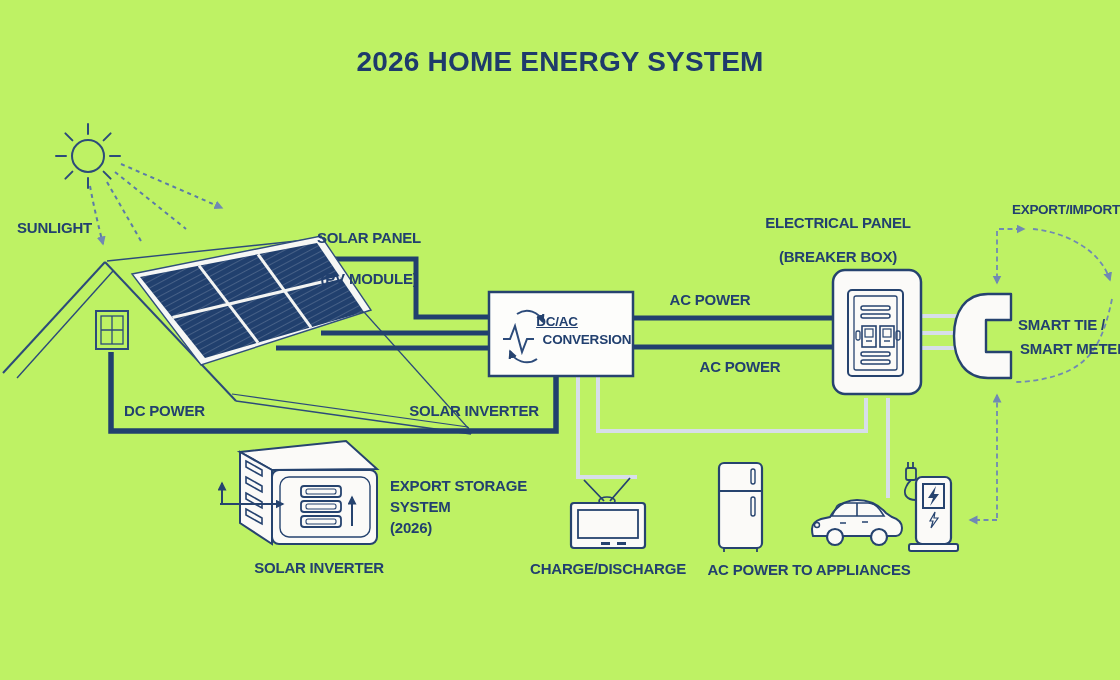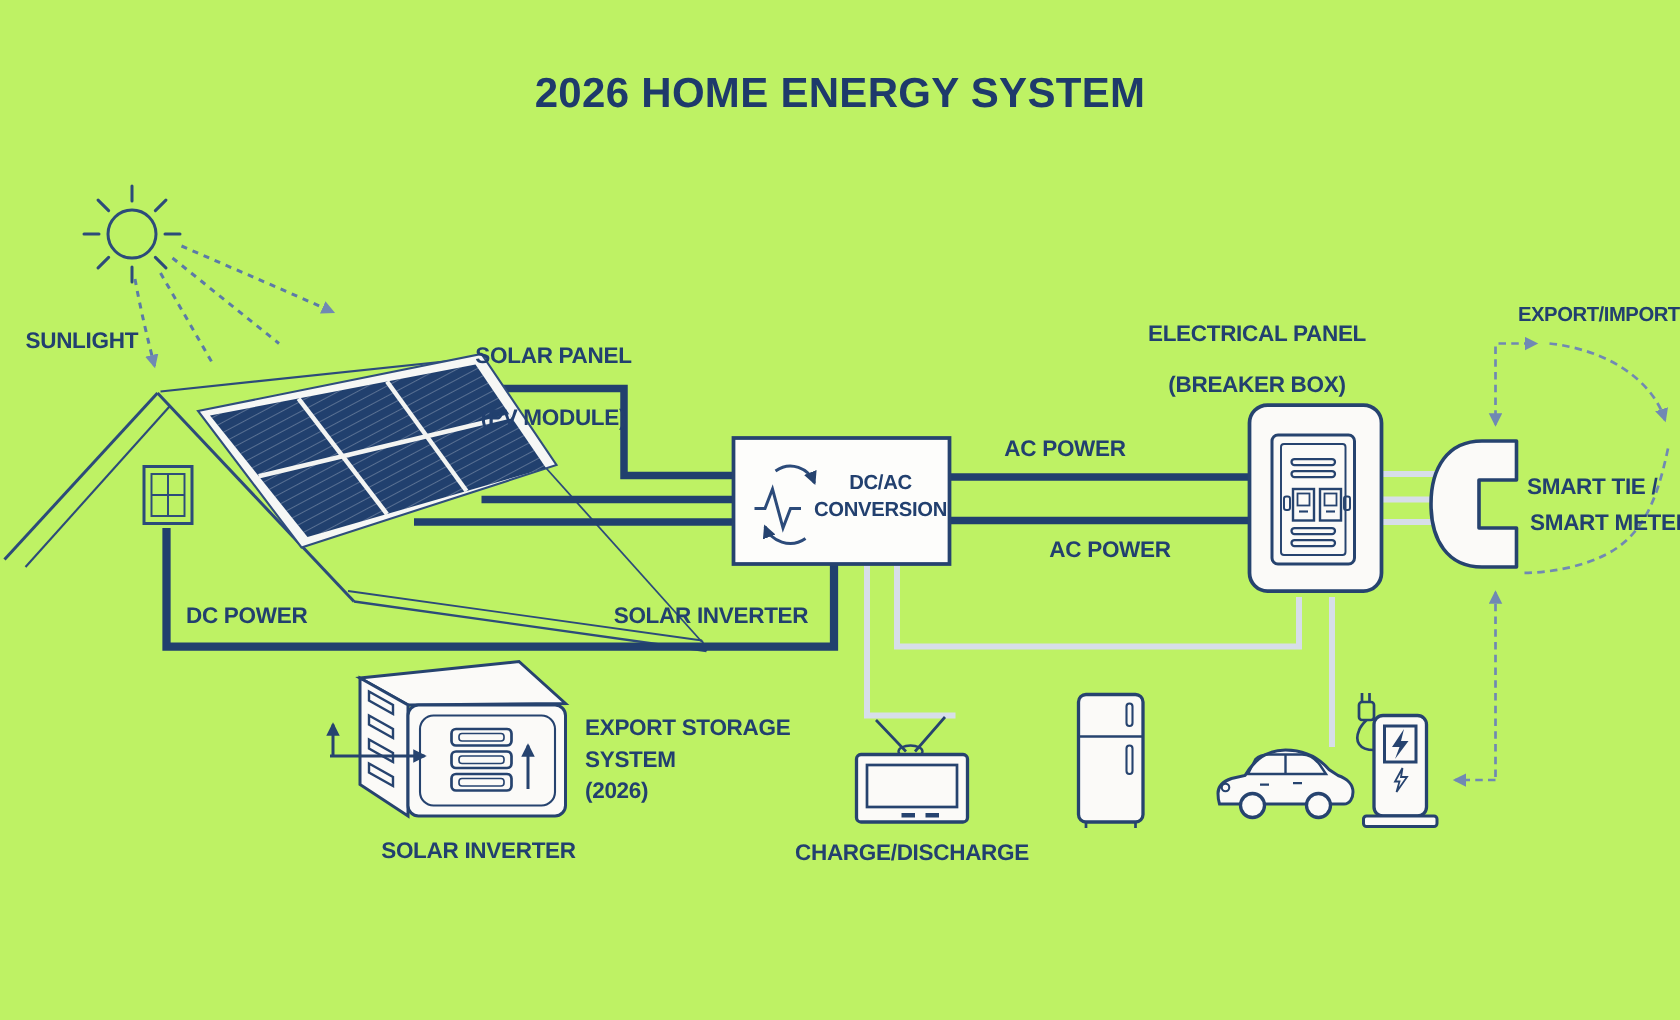--- a/index.html
+++ b/index.html
@@ -197,21 +197,21 @@
 
 <div class="lbl" style="left:17px;top:219px;">SUNLIGHT</div>
 
 <div class="lbl ctr" style="left:299px;top:205px;width:140px;margin-top:24px;">SOLAR PANEL</div>
 <div class="lbl ctr" style="left:299px;top:226px;width:140px;margin-top:44px;">(PV MODULE)</div>
 
 <div class="lbl" style="left:124px;top:402px;">DC POWER</div>
 
 <div class="lbl ctr" style="left:394px;top:402px;width:160px;">SOLAR INVERTER</div>
 
-<div class="lbl ctr small" style="left:541px;top:314px;width:92px;">DC/AC</div>
+<div class="lbl ctr small" style="left:511px;top:314px;width:92px;text-decoration:underline;">DC/AC</div>
 <div class="lbl ctr small" style="left:541px;top:332px;width:92px;">CONVERSION</div>
 
 <div class="lbl ctr" style="left:660px;top:291px;width:100px;">AC POWER</div>
 <div class="lbl ctr" style="left:690px;top:358px;width:100px;">AC POWER</div>
 
 <div class="lbl ctr" style="left:758px;top:214px;width:160px;">ELECTRICAL PANEL</div>
 <div class="lbl ctr" style="left:758px;top:236px;width:160px;margin-top:12px;">(BREAKER BOX)</div>
 
 <div class="lbl small" style="left:1012px;top:202px;letter-spacing:-0.3px;">EXPORT/IMPORT POWER</div>
 
@@ -219,14 +219,15 @@
 <div class="lbl" style="left:1020px;top:340px;">SMART METER</div>
 
 <div class="lbl" style="left:390px;top:477px;">EXPORT STORAGE</div>
 <div class="lbl" style="left:390px;top:498px;text-align:right;">SYSTEM</div>
 <div class="lbl" style="left:390px;top:519px;">(2026)</div>
 
 <div class="lbl ctr" style="left:239px;top:559px;width:160px;">SOLAR INVERTER</div>
 
 <div class="lbl ctr" style="left:528px;top:560px;width:160px;">CHARGE/DISCHARGE</div>
 
+<div class="lbl ctr" style="left:699px;top:561px;width:220px;">AC POWER TO APPLIANCES</div>
 
 </div>
 
 </body></html>

